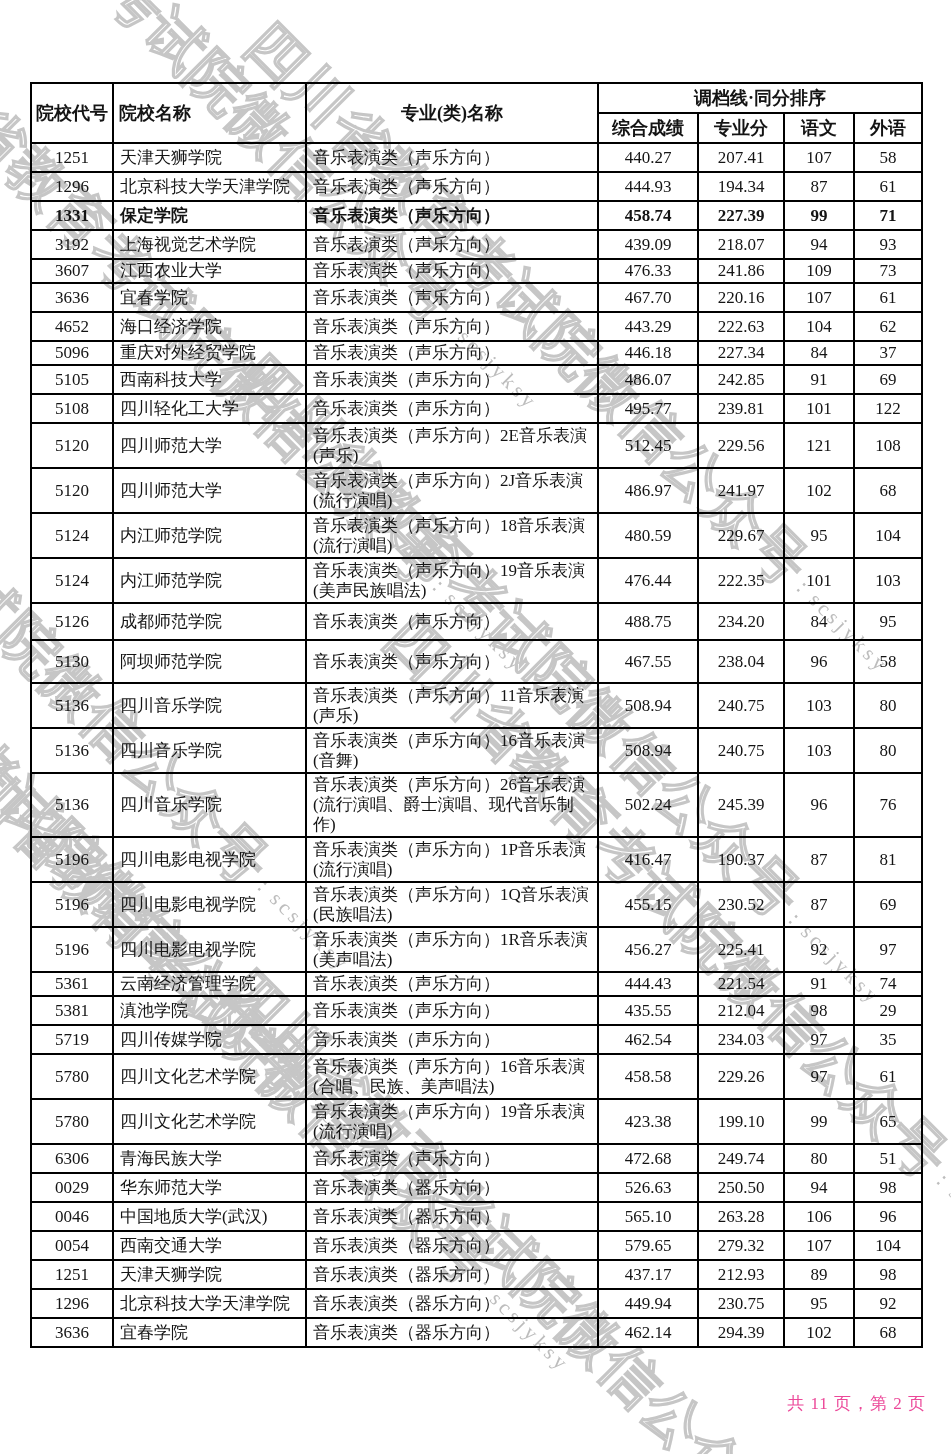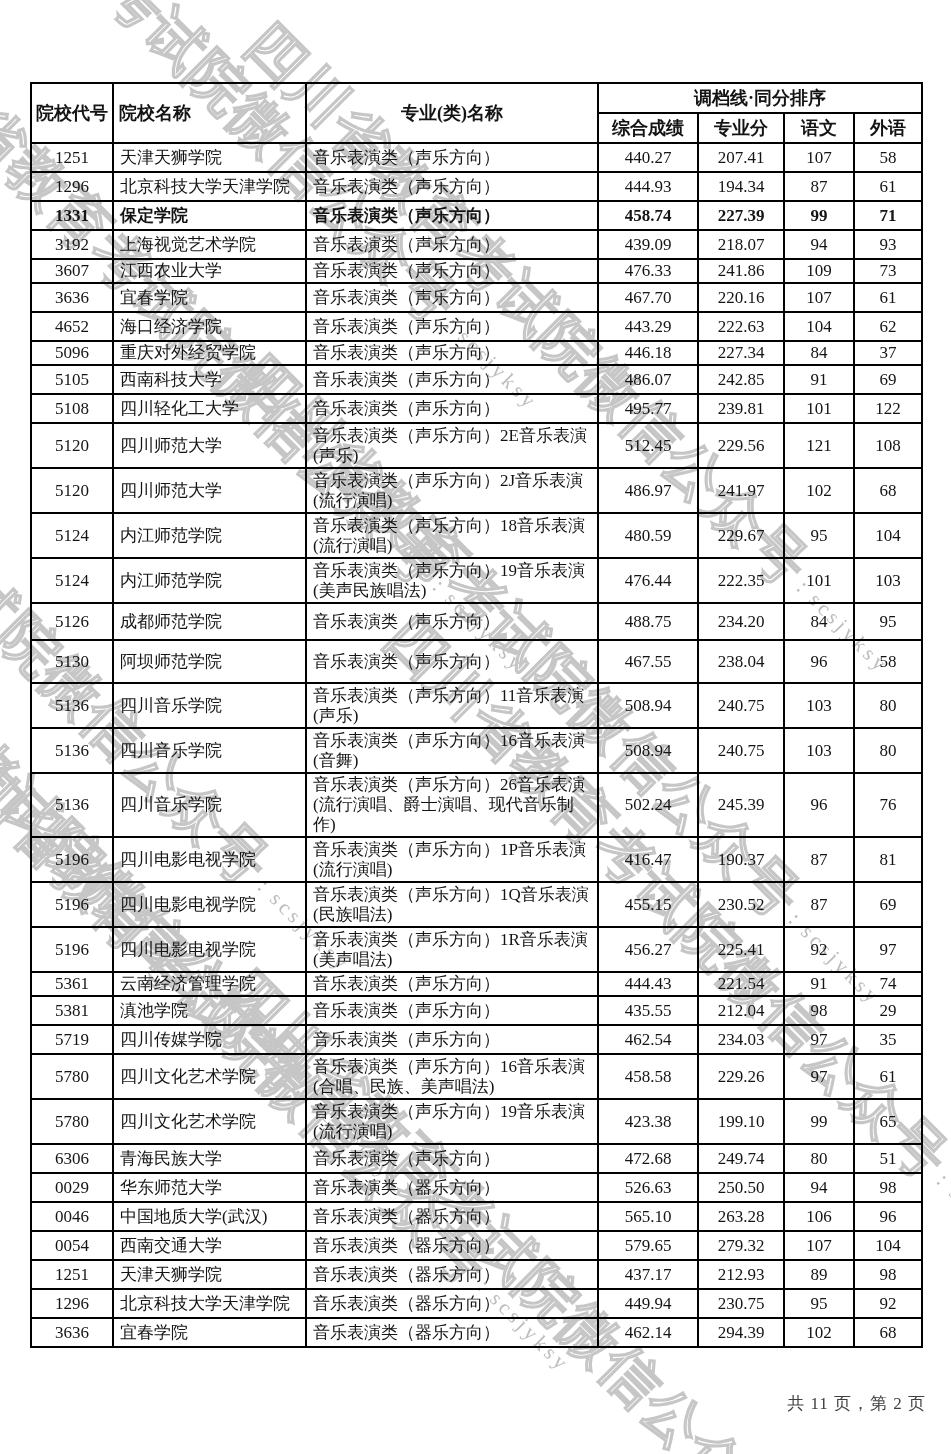--- a/index.html
+++ b/index.html
@@ -69,21 +69,21 @@
   .major    { white-space: pre-line; }
 
   
   .page-footer {
     position: absolute;
     top: 1392px;
     right: 25px;
     z-index: 1;
     font-size: 17px;
     letter-spacing: 1px;
-    color: #404040;
+    color: #ec4899;
     text-align: center;
   }
 </style>
 </head>
 <body>
 
 <div class="wm-layer">
   <div class="wm" style="left:-75px;  top:-250px"><span class="wm-cn">四川省教育考试院微信公众号</span><span class="wm-en">：scsjyksy</span></div>
   <div class="wm" style="left:276px;  top:13px"><span class="wm-cn">四川省教育考试院微信公众号</span><span class="wm-en">：scsjyksy</span></div>
   <div class="wm" style="left:-88px;  top:12px"><span class="wm-cn">四川省教育考试院微信公众号</span><span class="wm-en">：scsjyksy</span></div>

